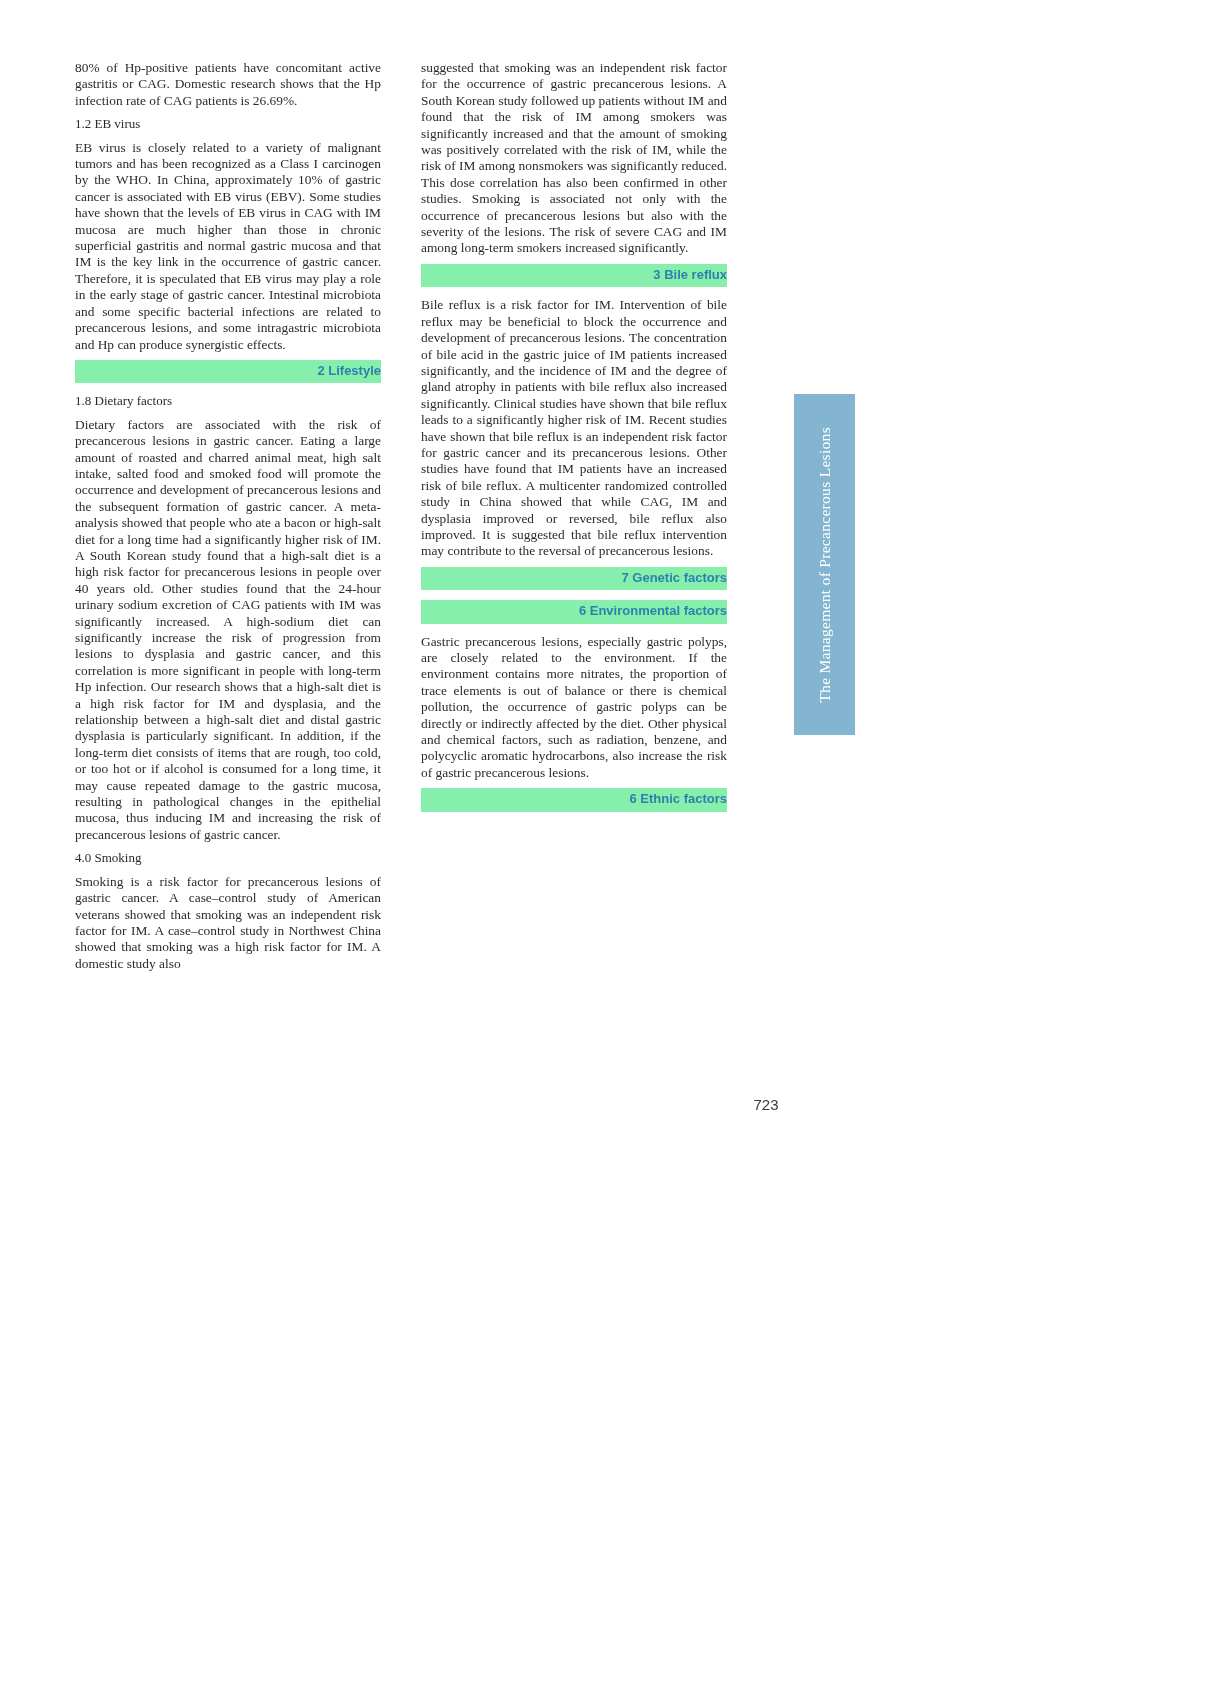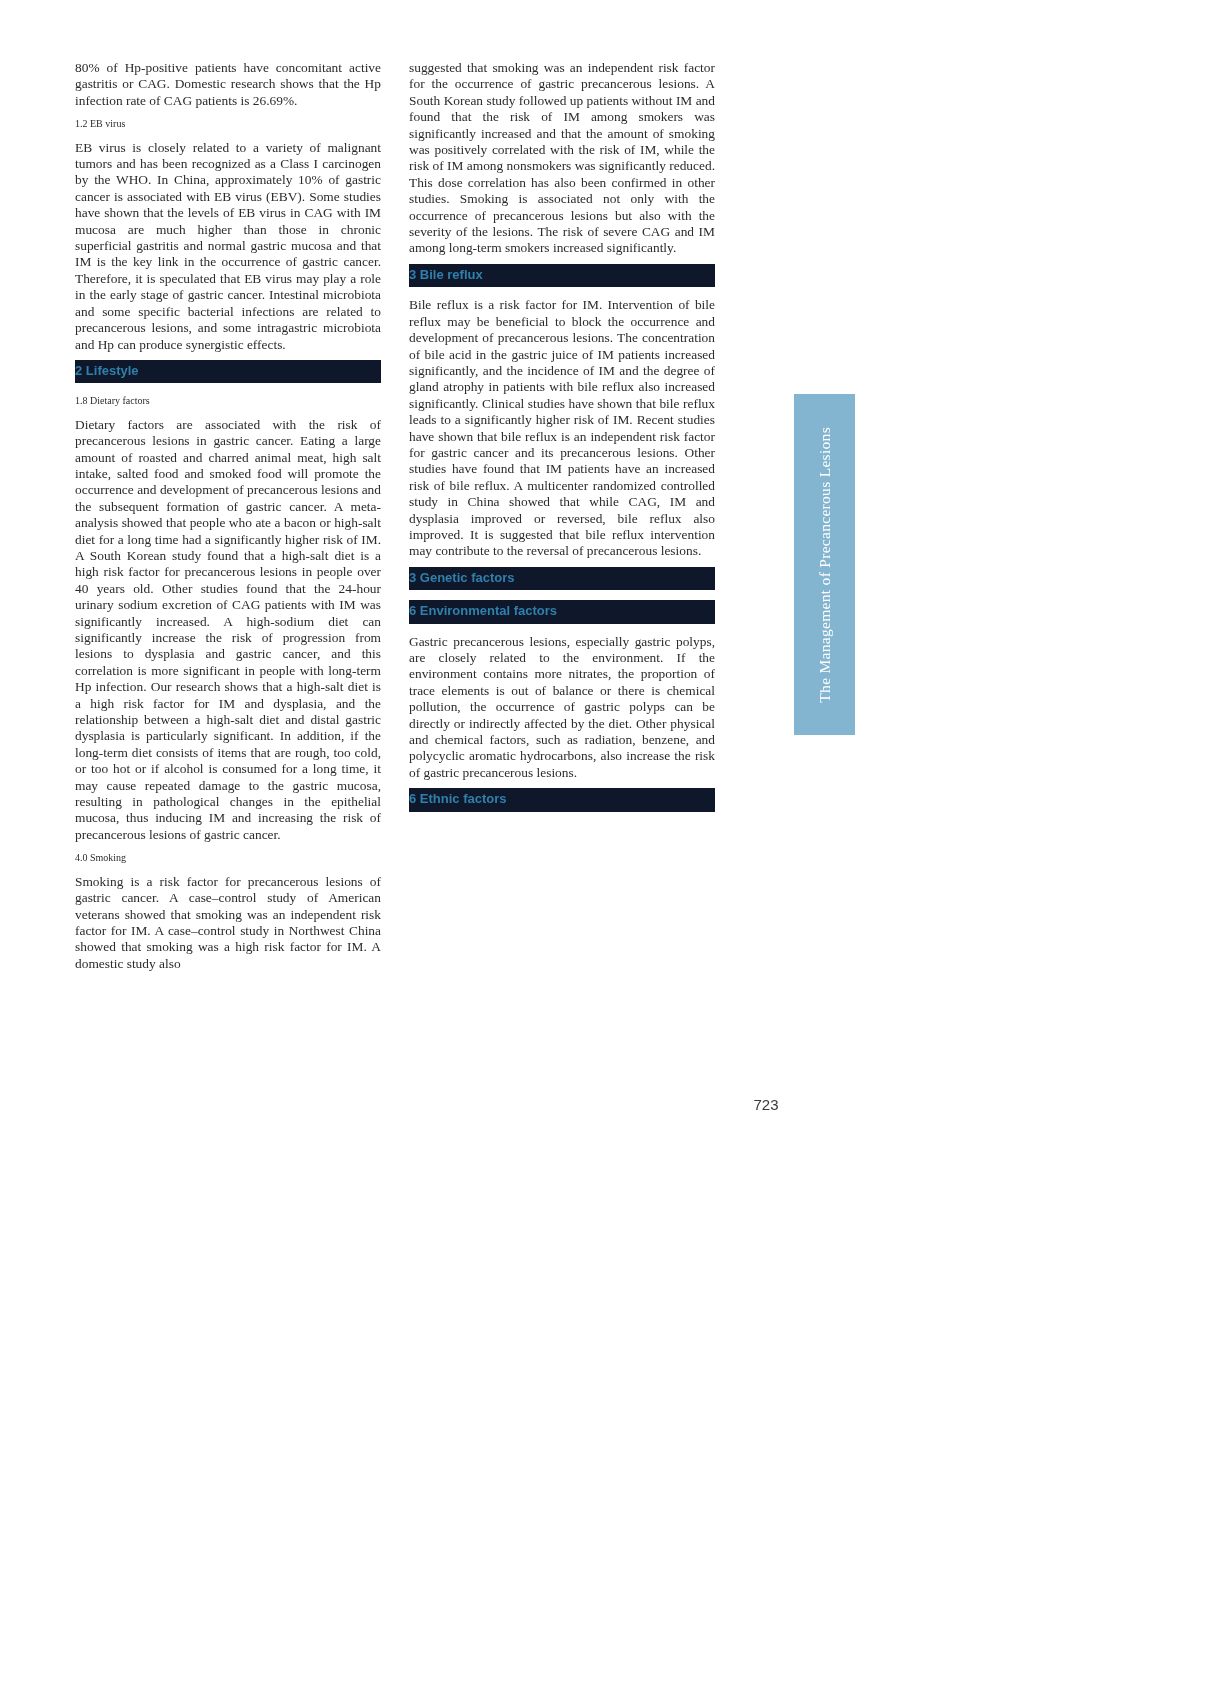--- a/index.html
+++ b/index.html
@@ -11,48 +11,48 @@
     width: 1218px;
     height: 1696px;
     position: relative;
     font-family: "Liberation Serif", serif;
   }
   .page-content {
     position: absolute;
     left: 75px;
     top: 60px;
     display: flex;
-    gap: 28px;
+    gap: 40px;
   }
   .col {
     width: 306px;
     font-size: 13.4px;
     line-height: 16.4px;
     text-align: justify;
     color: #2b2b2b;
     hyphens: auto;
     -webkit-hyphens: auto;
   }
   .col p {
     margin: 0 0 7px 0;
   }
   .subhead {
     margin: 10px 0 7px 0;
-    font-size: 10px;
+    font-size: 13px;
     text-align: left;
   }
   .section-bar {
     margin: 4px 0 10px 0;
     padding: 3px 0 4px 0;
-    background: #0f172a;
+    background: #86efac;
     color: #2f81ac;
     font-family: "Liberation Sans", sans-serif;
     font-weight: bold;
     font-size: 13px;
-    text-align: left;
+    text-align: right;
   }
   .side-tab {
     position: absolute;
     left: 794px;
     top: 394px;
     width: 61px;
     height: 341px;
     background: #83b5d1;
     display: flex;
     align-items: center;
@@ -101,21 +101,21 @@
     <p>Smoking is a risk factor for precancerous lesions of gastric cancer. A case–control study of American veterans showed that smoking was an independent risk factor for IM. A case–control study in Northwest China showed that smoking was a high risk factor for IM. A domestic study also</p>
   </div>
 
   <div class="col">
     <p>suggested that smoking was an independent risk factor for the occurrence of gastric precancerous lesions. A South Korean study followed up patients without IM and found that the risk of IM among smokers was significantly increased and that the amount of smoking was positively correlated with the risk of IM, while the risk of IM among nonsmokers was significantly reduced. This dose correlation has also been confirmed in other studies. Smoking is associated not only with the occurrence of precancerous lesions but also with the severity of the lesions. The risk of severe CAG and IM among long-term smokers increased significantly.</p>
 
     <div class="section-bar">3 Bile reflux</div>
 
     <p>Bile reflux is a risk factor for IM. Intervention of bile reflux may be beneficial to block the occurrence and development of precancerous lesions. The concentration of bile acid in the gastric juice of IM patients increased significantly, and the incidence of IM and the degree of gland atrophy in patients with bile reflux also increased significantly. Clinical studies have shown that bile reflux leads to a significantly higher risk of IM. Recent studies have shown that bile reflux is an independent risk factor for gastric cancer and its precancerous lesions. Other studies have found that IM patients have an increased risk of bile reflux. A multicenter randomized controlled study in China showed that while CAG, IM and dysplasia improved or reversed, bile reflux also improved. It is suggested that bile reflux intervention may contribute to the reversal of precancerous lesions.</p>
 
-    <div class="section-bar">3 Genetic factors</div>
+    <div class="section-bar">7 Genetic factors</div>
 
 
     <div class="section-bar">6 Environmental factors</div>
 
     <p>Gastric precancerous lesions, especially gastric polyps, are closely related to the environment. If the environment contains more nitrates, the proportion of trace elements is out of balance or there is chemical pollution, the occurrence of gastric polyps can be directly or indirectly affected by the diet. Other physical and chemical factors, such as radiation, benzene, and polycyclic aromatic hydrocarbons, also increase the risk of gastric precancerous lesions.</p>
 
     <div class="section-bar">6 Ethnic factors</div>
 
   </div>
 

